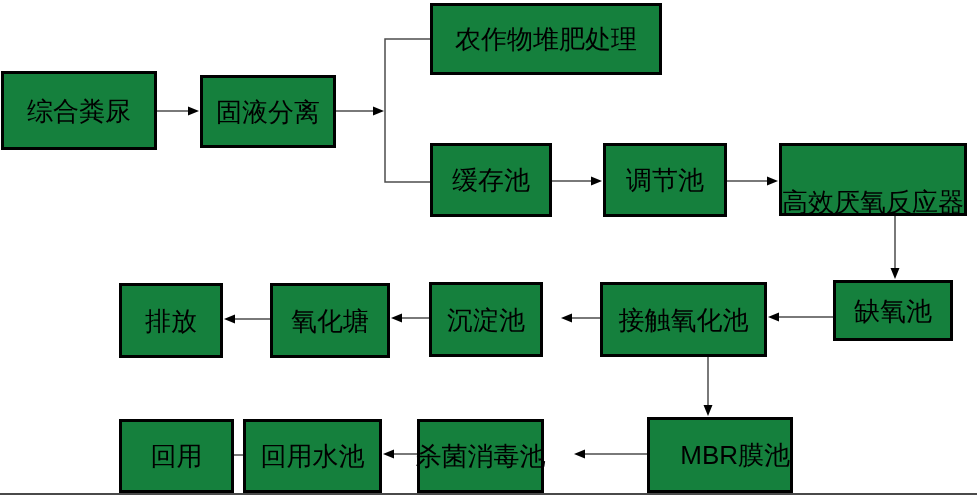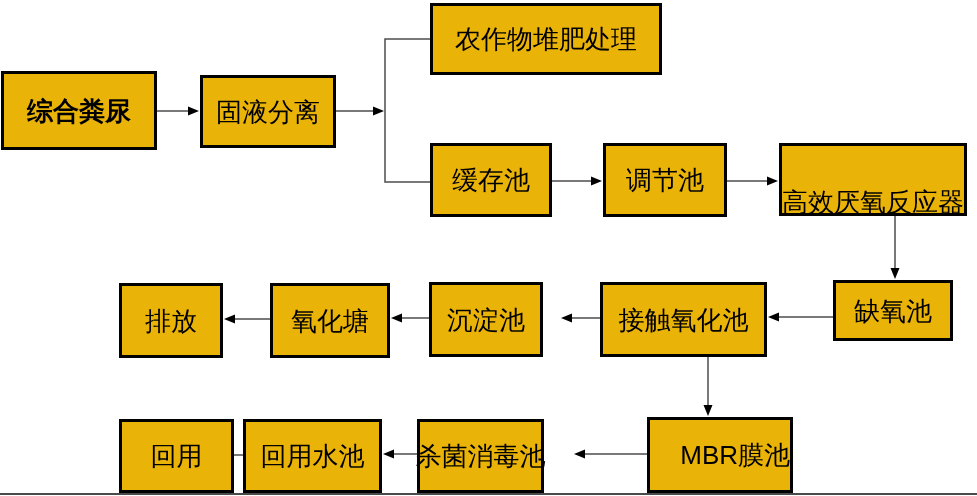--- a/index.html
+++ b/index.html
@@ -12,21 +12,21 @@
     position: relative;
     width: 977px;
     height: 496px;
     background: #ffffff;
     overflow: hidden;
   }
   .node {
     position: absolute;
     box-sizing: border-box;
     border: 3px solid #000000;
-    background: #eab308;
+    background: #15803d;
     display: flex;
     align-items: center;
     justify-content: center;
     z-index: 2;
   }
   .node .label {
     font-size: 26px;
     color: #000000;
     white-space: nowrap;
     line-height: 1;
@@ -45,21 +45,21 @@
     width: 100%;
     height: 2px;
     z-index: 3;
   }
 </style>
 </head>
 <body>
 
 <div class="stage" style="background: rgb(255, 255, 255);">
     <div class="node" style="left: 1px; top: 71px; width: 156px; height: 79px; border-color: rgb(0, 0, 0);">
-      <span class="label" style="color: rgb(0, 0, 0); font-weight: bold;">综合粪尿</span>
+      <span class="label" style="color: rgb(0, 0, 0);">综合粪尿</span>
     </div>
     <div class="node" style="left: 200px; top: 75px; width: 136px; height: 73px; border-color: rgb(0, 0, 0);">
       <span class="label" style="color: rgb(0, 0, 0);">固液分离</span>
     </div>
     <div class="node" style="left: 430px; top: 3px; width: 232px; height: 72px; border-color: rgb(0, 0, 0);">
       <span class="label" style="color: rgb(0, 0, 0);">农作物堆肥处理</span>
     </div>
     <div class="node" style="left: 430px; top: 143px; width: 122px; height: 74px; border-color: rgb(0, 0, 0);">
       <span class="label" style="color: rgb(0, 0, 0);">缓存池</span>
     </div>

